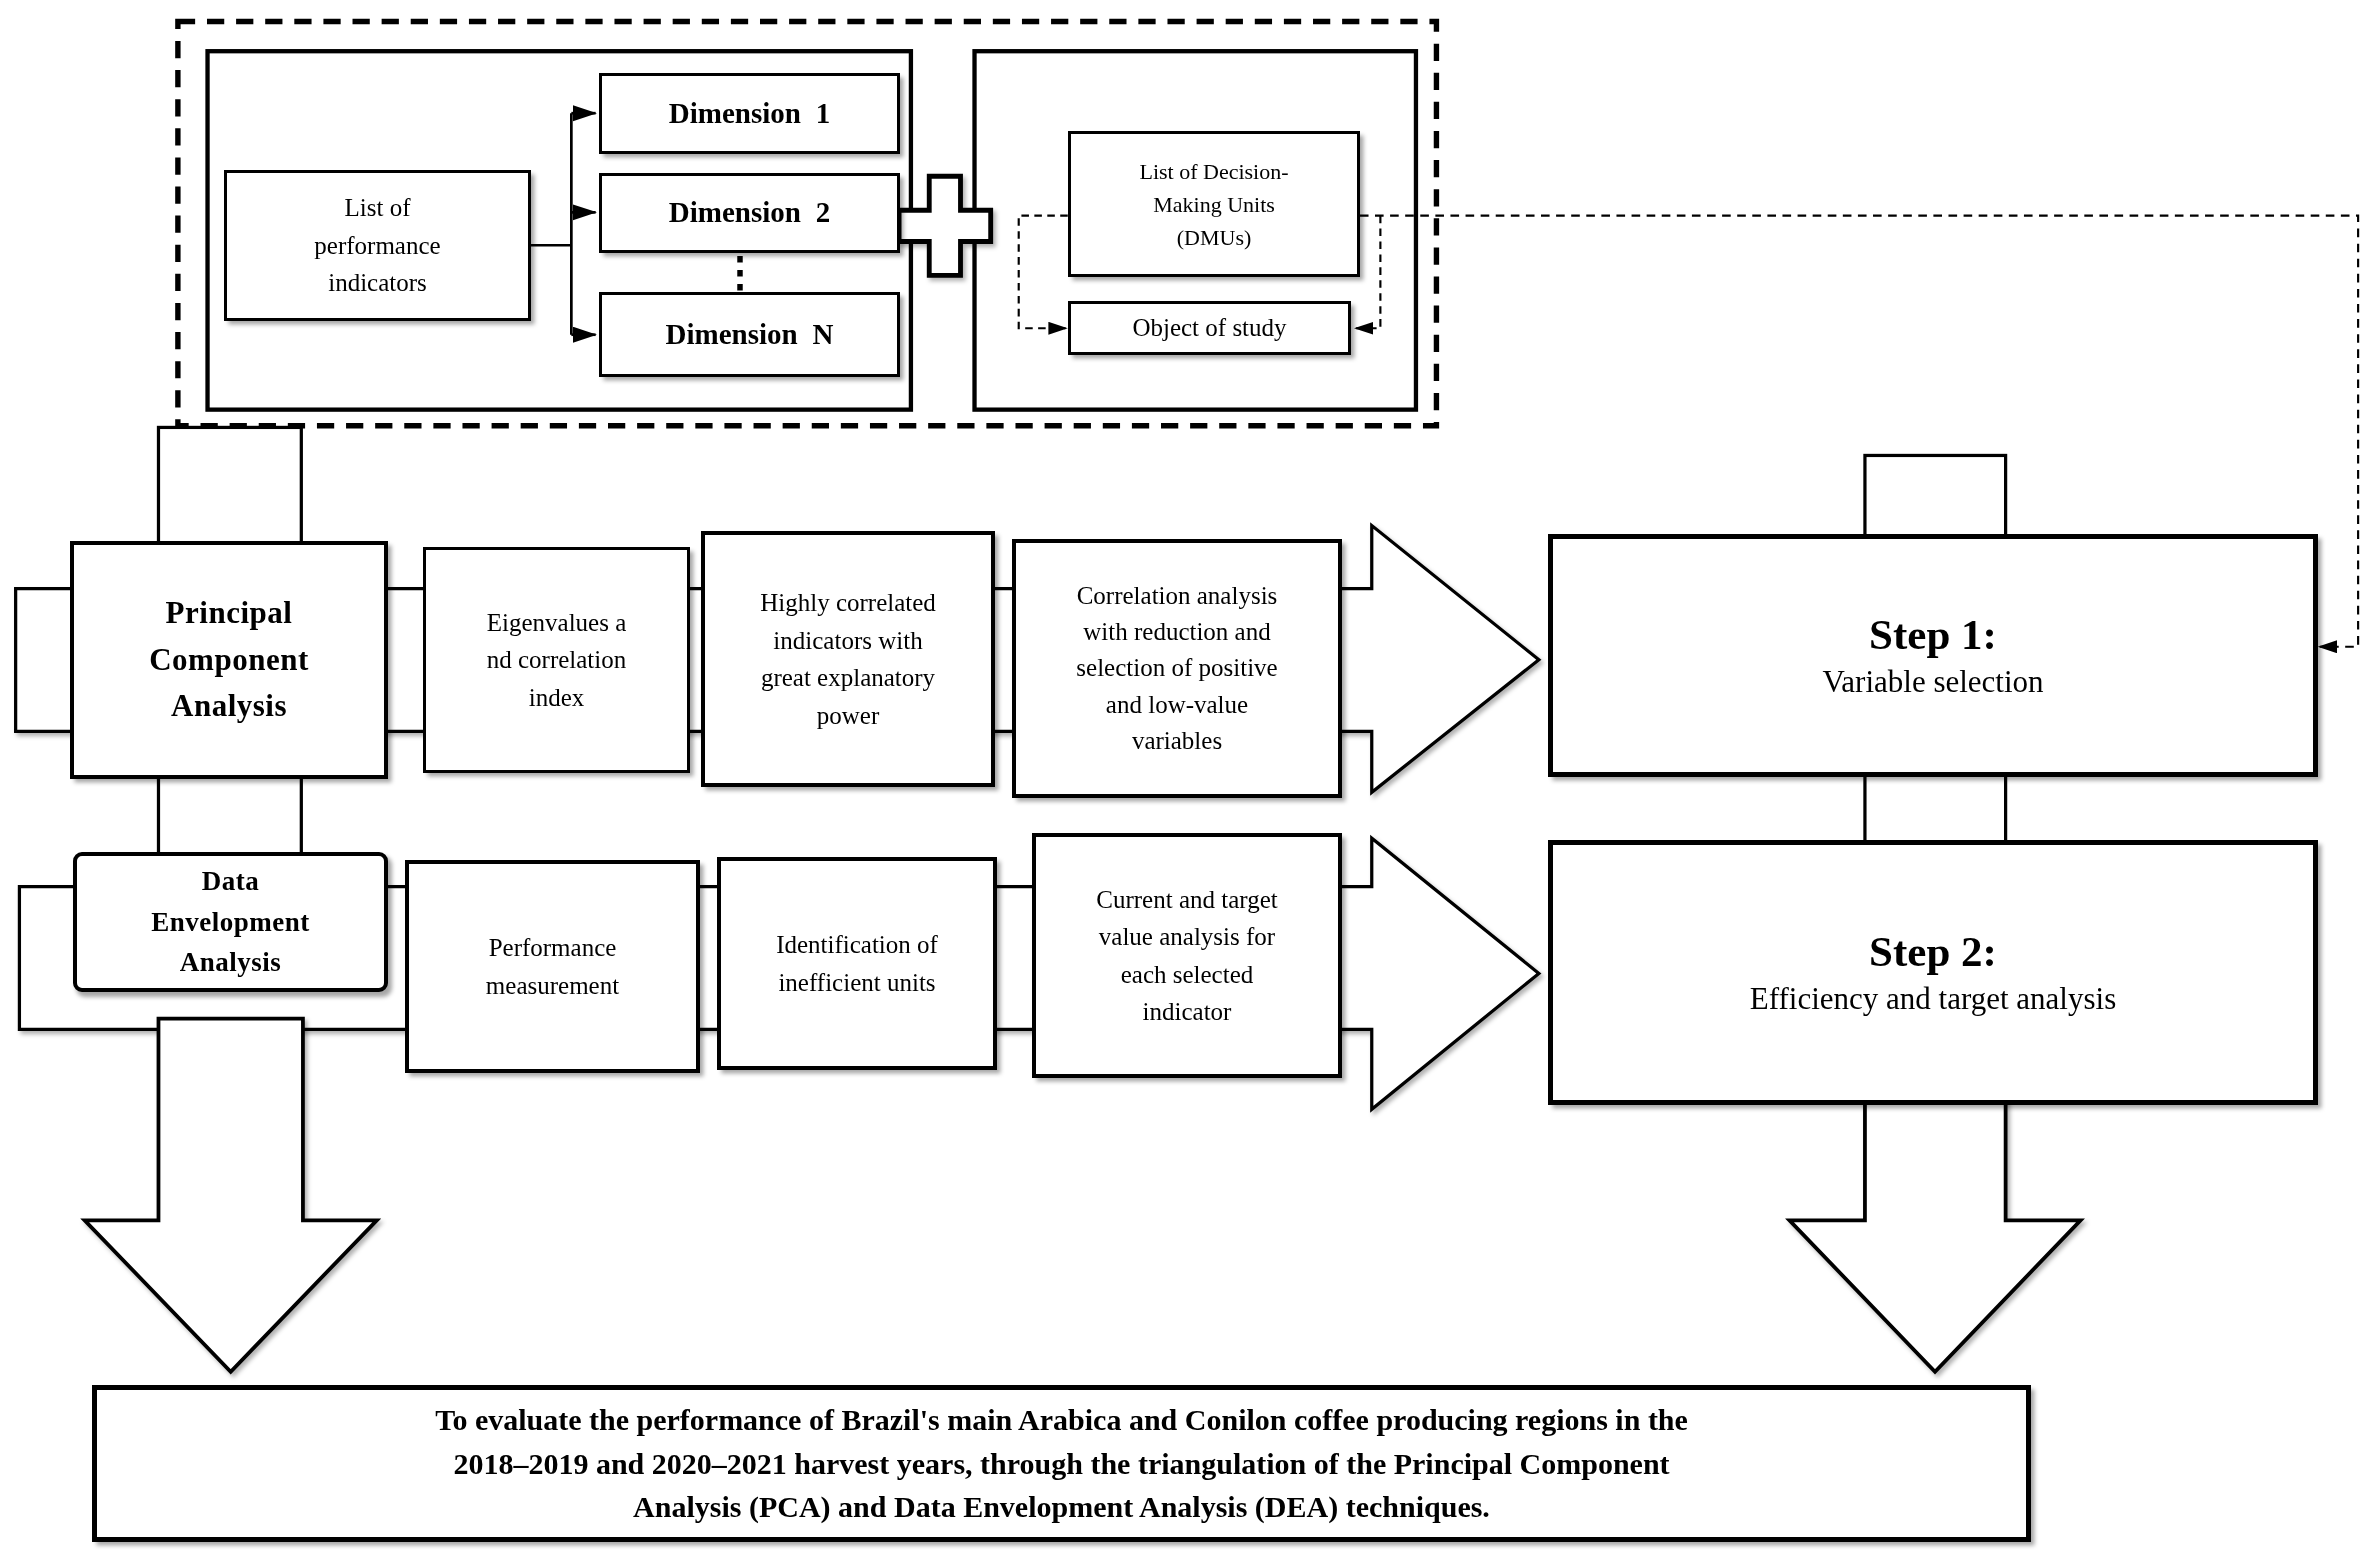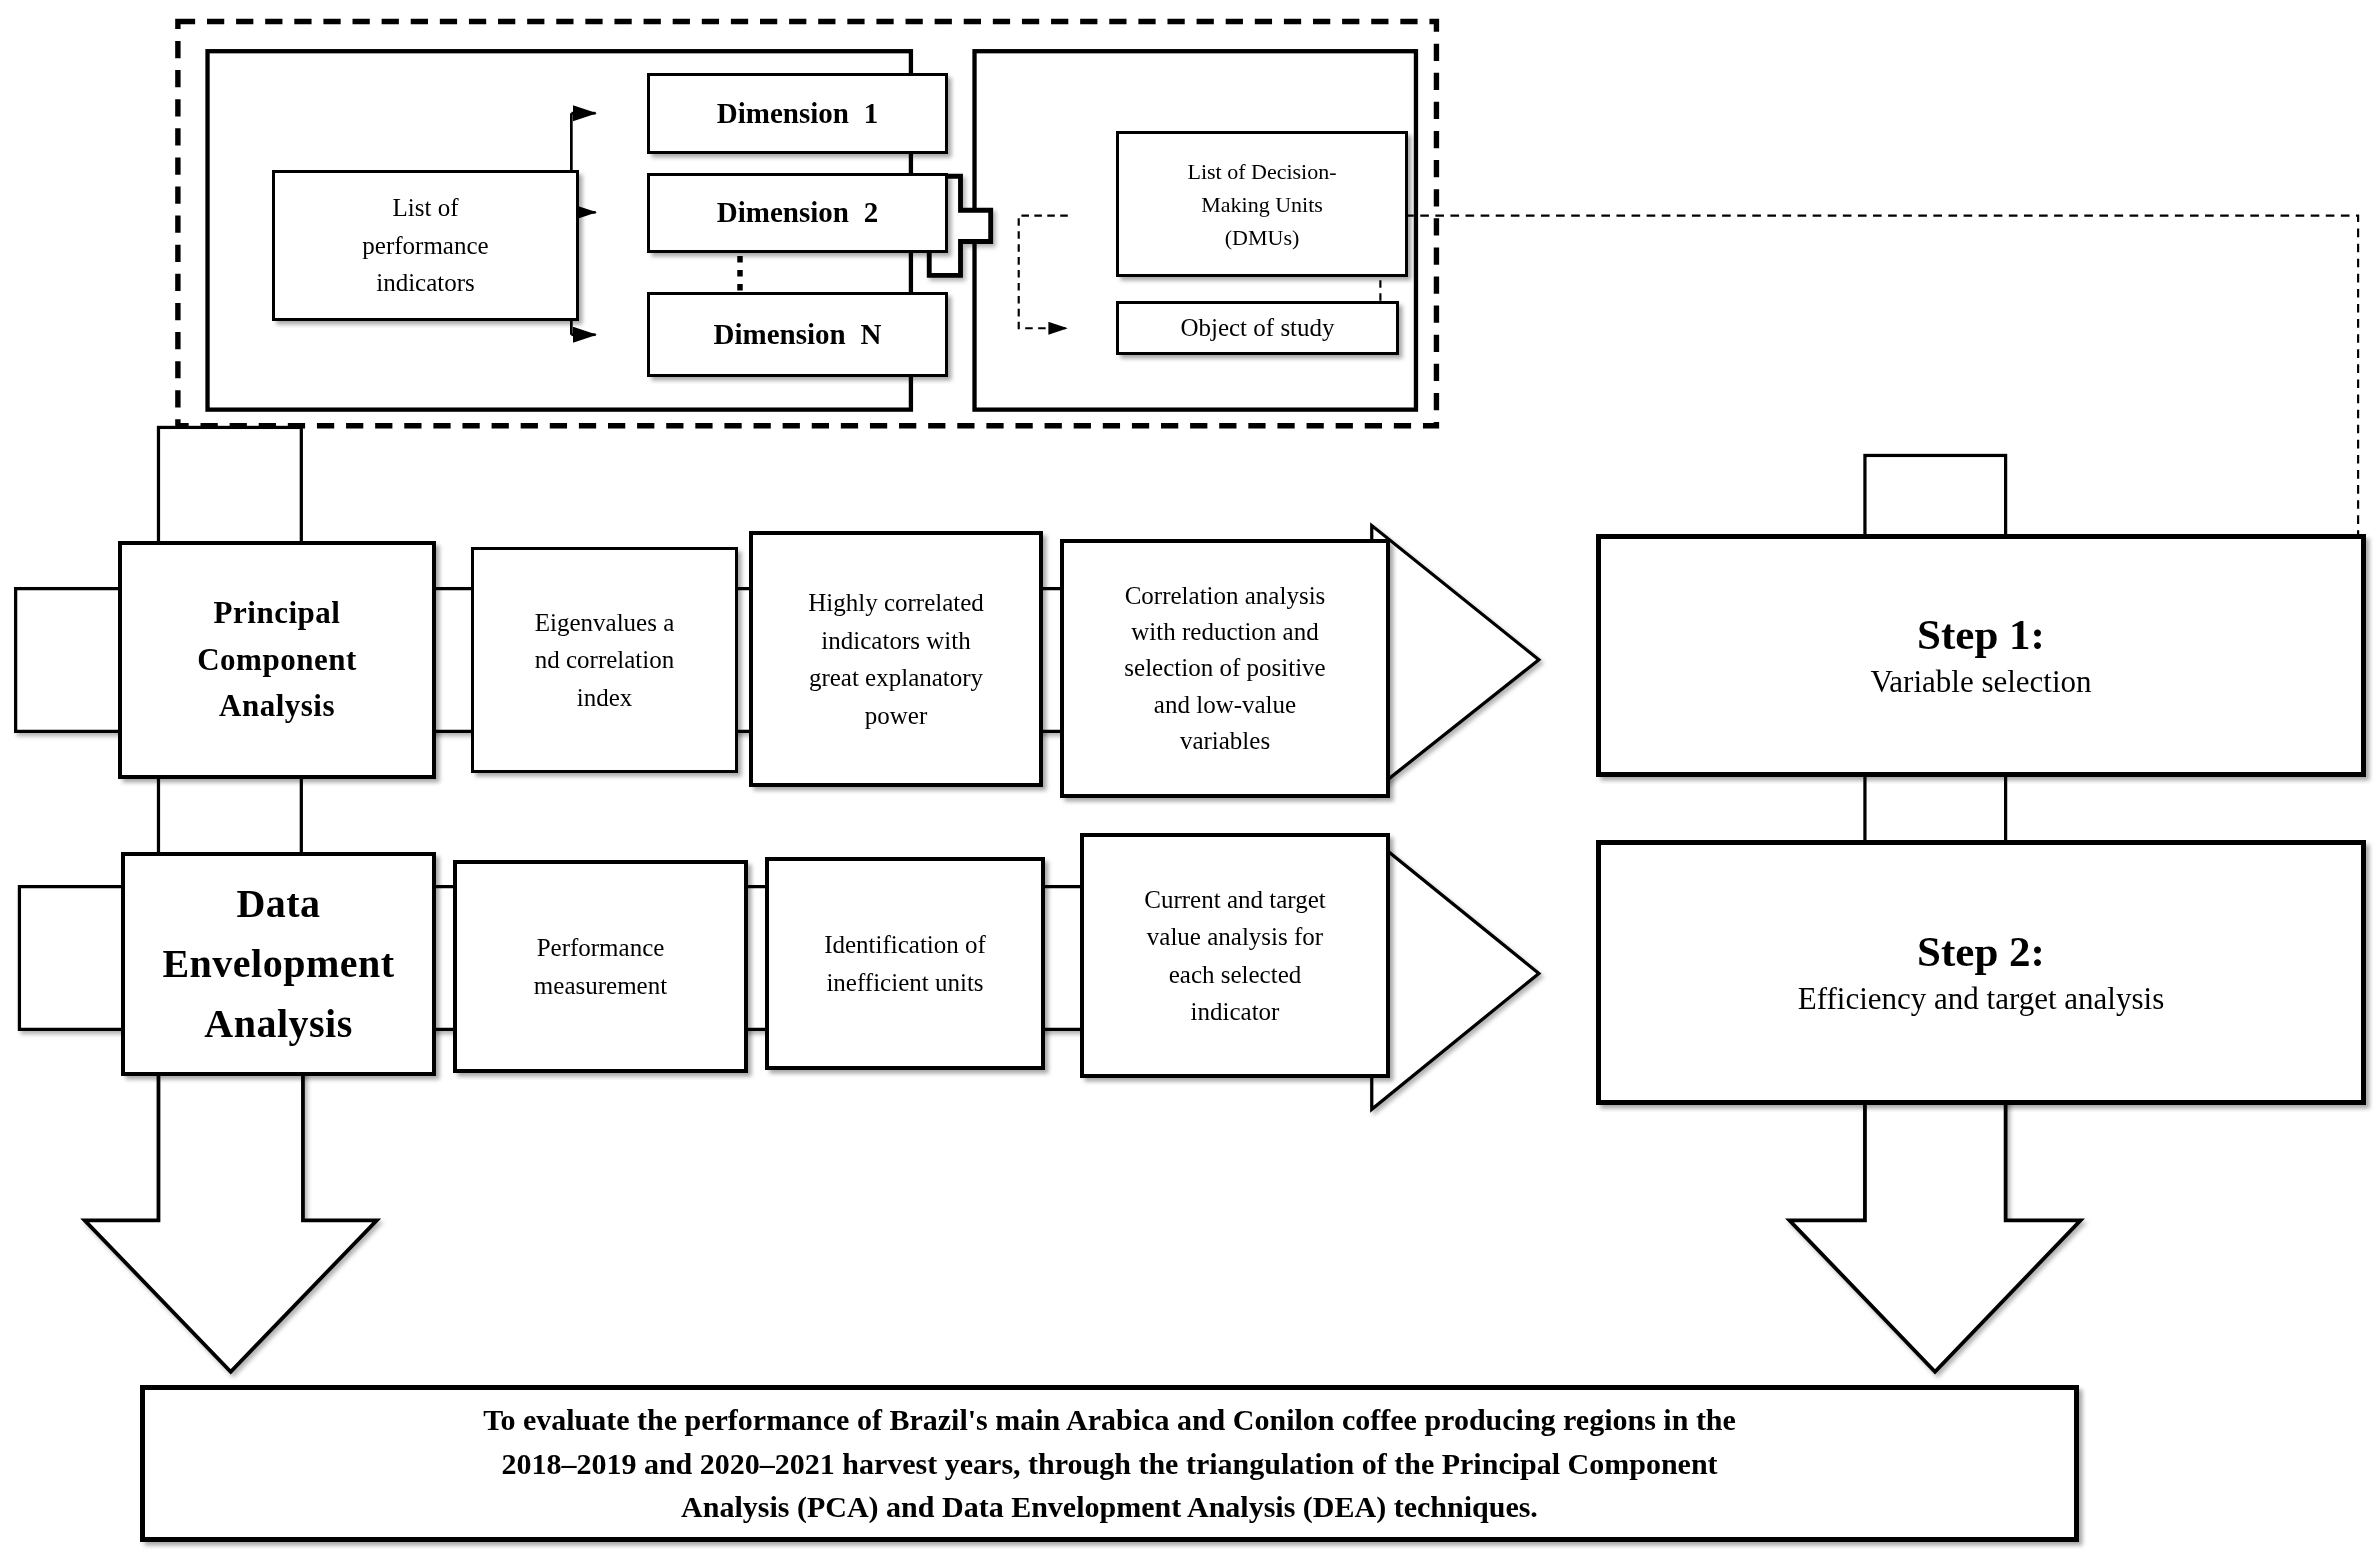--- a/index.html
+++ b/index.html
@@ -4,21 +4,21 @@
 <title></title>
 <style>
   html,body{margin:0;padding:0;background:#ffffff;}
   #canvas{position:relative;width:2377px;height:1555px;background:#ffffff;overflow:hidden;
           font-family:"Liberation Serif","DejaVu Serif",serif;color:#000;}
   #wires{position:absolute;left:0;top:0;}
   .box{position:absolute;box-sizing:border-box;background:#fff;border-style:solid;border-color:#000;
        display:flex;align-items:center;justify-content:center;text-align:center;
        white-space:pre-line;line-height:1.5;}
   .bold{font-weight:bold;}
-  .sh{box-shadow:3.8px 4.3px 4.3px rgba(0,0,0,0.35);margin-left:48px;}
+  .sh{box-shadow:3.8px 4.3px 4.3px rgba(0,0,0,0.35);}
   .shadow{filter:drop-shadow(5px 6px 4px rgba(0,0,0,0.30));}
   .stepbox{flex-direction:column;}
   .stepbox .ttl{font-size:43px;font-weight:bold;line-height:1.25;}
   .stepbox .sub{font-size:31px;line-height:1.3;}
   .dots{position:absolute;display:flex;align-items:center;justify-content:center;
         font-weight:bold;font-size:41px;line-height:0.8;}
   svg [data-interactable]{stroke-linejoin:miter;}
 </style>
 </head>
 <body>
@@ -96,21 +96,21 @@
 with reduction and
 selection of positive
 and low-value
 variables</div>
 
   <div class="box sh" style="left:701px;top:531px;width:294px;height:256px;border-width:4.3px;font-size:25px;" data-interactable="false">Highly correlated
 indicators with
 great explanatory
 power</div>
 
-  <div class="box sh bold" style="left:73px;top:852px;width:315px;height:224px;border-width:4.9px;font-size:40px;letter-spacing:0.5px;" data-interactable="false">Data
+  <div class="box sh bold" style="left:73px;top:852px;width:315px;height:140px;border-width:4.9px;font-size:27px;letter-spacing:0.5px;border-radius:9px;" data-interactable="false">Data
 Envelopment
 Analysis</div>
 
   <div class="box sh" style="left:405px;top:860px;width:295px;height:213px;border-width:4.3px;font-size:25px;" data-interactable="false">Performance
 measurement</div>
 
   <div class="box sh" style="left:1032px;top:833px;width:310px;height:245px;border-width:4.3px;font-size:25px;" data-interactable="false">Current and target
 value analysis for
 each selected
 indicator</div>

